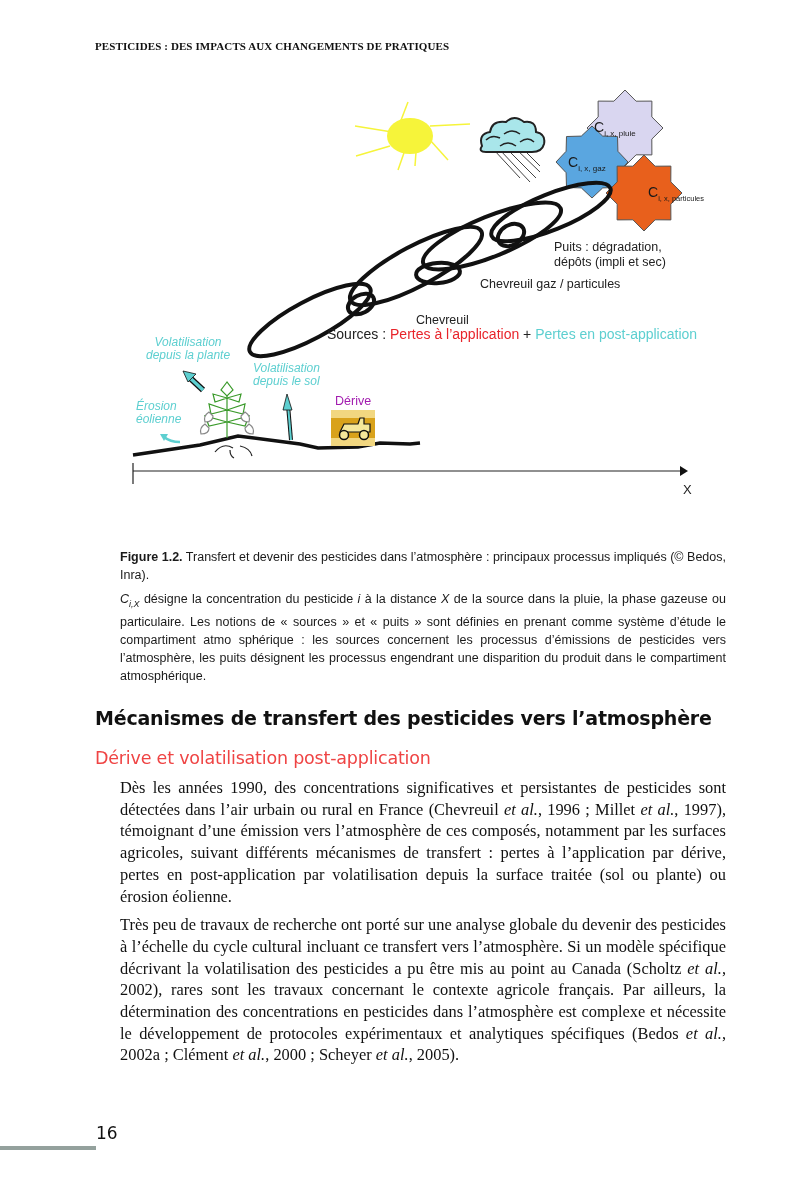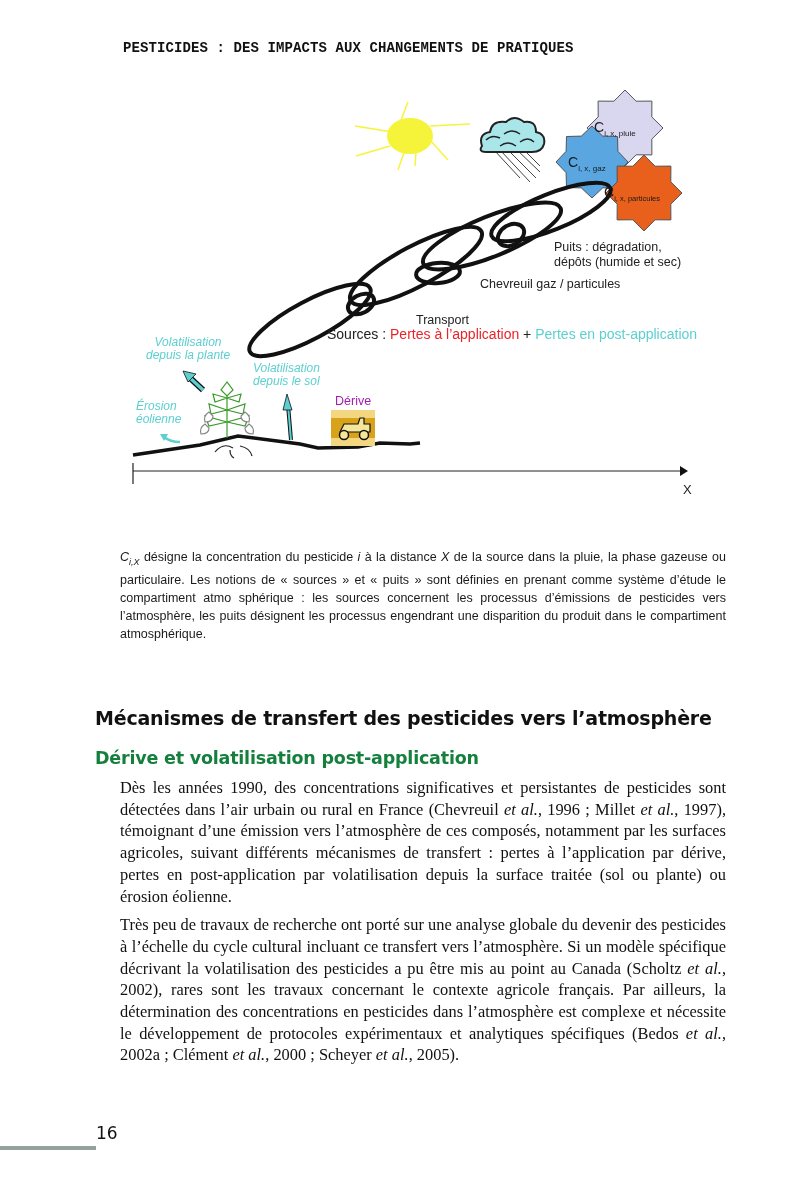--- a/index.html
+++ b/index.html
@@ -1,25 +1,25 @@
 <!DOCTYPE html>
 <html><head>
 <meta charset="utf-8">
 <style>
   html, body { margin:0; padding:0; background:#ffffff; }
   body { width:800px; height:1200px; position:relative; overflow:hidden; color:#1a1a1a; }
-  .running-head { position:absolute; left:95px; top:40px; font-family:Liberation Mono, monospace; font-weight:bold; font-size:14px; letter-spacing:0.1px; color:#111;margin-left:28px; }
+  .running-head { position:absolute; left:95px; top:40px; font-family:Liberation Serif, serif; font-weight:bold; font-size:11px; letter-spacing:0.1px; color:#111; }
   .figure { position:absolute; left:0; top:80px; width:768px; height:440px; }
   .figure svg { position:absolute; left:0; top:0; }
   .fig-text { position:absolute; font-family:"Liberation Sans", sans-serif; white-space:nowrap; }
   .caption { position:absolute; left:120px; top:548px; width:606px; font-family:"Liberation Sans", sans-serif; font-size:12.5px; line-height:18px; color:#1a1a1a; text-align:justify; }
   .caption p { margin:0 0 6px 0; }
   .caption .bold { font-weight:bold; }
   .h2 { position:absolute; left:95px; top:707px; font-family:"DejaVu Sans", sans-serif; font-weight:bold; font-size:19px; color:#111; letter-spacing:-0.2px; }
-  .h3 { position:absolute; left:95px; top:748px; font-family:"DejaVu Sans", sans-serif; font-size:17.5px; color:#15803d; letter-spacing:-0.2px;font-weight:bold; }
+  .h3 { position:absolute; left:95px; top:748px; font-family:"DejaVu Sans", sans-serif; font-size:17.5px; color:#ef4444; letter-spacing:-0.2px; }
   .body { position:absolute; left:120px; top:777px; width:606px; font-family:"Liberation Serif", serif; font-size:16.4px; line-height:21.7px; color:#111; text-align:justify; hyphens:manual; }
   .body p { margin:0 0 7px 0; }
   .page-num { position:absolute; left:72px; top:1123px; font-family:"DejaVu Sans", sans-serif; font-size:17px; color:#111;margin-left:24px; }
   .page-rule { position:absolute; left:0; top:1146px; width:96px; height:4px; background:#94a19d; }
   i { font-style:italic; }
 </style>
 </head>
 <body>
 
 <div class="running-head">PESTICIDES : DES IMPACTS AUX CHANGEMENTS DE PRATIQUES</div>
@@ -118,47 +118,48 @@
 
     <g>
       <line x1="133" y1="471" x2="680" y2="471" stroke="#222" stroke-width="1.2"></line>
       <line x1="133" y1="463" x2="133" y2="484" stroke="#222" stroke-width="1.2"></line>
       <polygon points="688,471 680,466 680,476" fill="#111"></polygon>
     </g>
   </svg>
 
   <div class="fig-text" style="left:594px; top:39px; font-size:14px;"><span>C</span><sub style="font-size:8px;">i, x, pluie</sub></div>
   <div class="fig-text" style="left:568px; top:74px; font-size:14px;"><span>C</span><sub style="font-size:8px;">i, x, gaz</sub></div>
-  <div class="fig-text" style="left:604px; top:104px; font-size:14px;text-align:right;"><span>C</span><sub style="font-size:7.5px;">i, x, particules</sub></div>
+  <div class="fig-text" style="left:648px; top:104px; font-size:14px;text-align:right;"><span>C</span><sub style="font-size:7.5px;">i, x, particules</sub></div>
 
   <div class="fig-text" style="left:554px; top:160px; font-size:12.5px; line-height:15px; color:#222;">
       <div>Puits : dégradation,</div>
-      <div>dépôts (humide et sec)</div>
+      <div>dépôts (impli et sec)</div>
     </div>
   <div class="fig-text" style="left:480px; top:197px; font-size:12.5px; color:#222;">Chevreuil gaz / particules</div>
-  <div class="fig-text" style="left:416px; top:233px; font-size:12.5px; color:#222;">Transport</div>
+  <div class="fig-text" style="left:416px; top:233px; font-size:12.5px; color:#222;">Chevreuil</div>
   <div class="fig-text" style="left:327px; top:246px; font-size:14px; color:#222;"><span>Sources : </span><span style="color:#e8242a;">Pertes à l’application</span><span> + </span><span style="color:#5dcfd0;">Pertes en post-application</span></div>
 
   <div class="fig-text" style="left:146px; top:256px; font-size:12px; line-height:13px; font-style:italic; color:#5dcfd0; text-align:center;">
       <div>Volatilisation</div>
       <div>depuis la plante</div>
     </div>
   <div class="fig-text" style="left:253px; top:282px; font-size:12px; line-height:13px; font-style:italic; color:#5dcfd0;">
       <div>Volatilisation</div>
       <div>depuis le sol</div>
     </div>
   <div class="fig-text" style="left:136px; top:320px; font-size:12px; line-height:13px; font-style:italic; color:#5dcfd0;">
       <div>Érosion</div>
       <div>éolienne</div>
     </div>
   <div class="fig-text" style="left:335px; top:314px; font-size:12.5px; color:#a21caf;">Dérive</div>
   <div class="fig-text" style="left:683px; top:402px; font-size:13px; color:#222;">X</div>
 </div>
 
 <div class="caption">
+  <p><span class="bold">Figure 1.2.</span><span> Transfert et devenir des pesticides dans l’atmosphère : principaux processus impli­qués (© Bedos, Inra).</span></p>
   <p><i>C</i><sub style="font-size:9px;"><i>i,X</i></sub><span> désigne la concentration du pesticide </span><i>i</i><span> à la distance </span><i>X</i><span> de la source dans la pluie, la phase gazeuse ou particulaire. Les notions de « sources » et « puits » sont définies en prenant comme système d’étude le compartiment atmo sphérique : les sources concernent les processus d’émis­sions de pesticides vers l’atmosphère, les puits désignent les processus engendrant une dispa­rition du produit dans le compartiment atmosphérique.</span></p>
 </div>
 
 <div class="h2">Mécanismes de transfert des pesticides vers l’atmosphère</div>
 <div class="h3">Dérive et volatilisation post-application</div>
 
 <div class="body">
   <p><span>Dès les années 1990, des concentrations significatives et persistantes de pesticides sont détectées dans l’air urbain ou rural en France (Chevreuil </span><i>et al.</i><span>, 1996 ; Millet </span><i>et al.</i><span>, 1997), témoignant d’une émission vers l’atmosphère de ces composés, notam­ment par les surfaces agricoles, suivant différents mécanismes de transfert : pertes à l’application par dérive, pertes en post-application par volatilisation depuis la surface traitée (sol ou plante) ou érosion éolienne.</span></p>
   <p><span>Très peu de travaux de recherche ont porté sur une analyse globale du devenir des pesticides à l’échelle du cycle cultural incluant ce transfert vers l’atmosphère. Si un modèle spécifique décrivant la volatilisation des pesticides a pu être mis au point au Canada (Scholtz </span><i>et al.</i><span>, 2002), rares sont les travaux concernant le contexte agricole français. Par ailleurs, la détermination des concentrations en pesticides dans l’atmosphère est complexe et nécessite le développement de protocoles expé­rimentaux et analytiques spécifiques (Bedos </span><i>et al.</i><span>, 2002a ; Clément </span><i>et al.</i><span>, 2000 ; Scheyer </span><i>et al.</i><span>, 2005).</span></p>
 </div>

